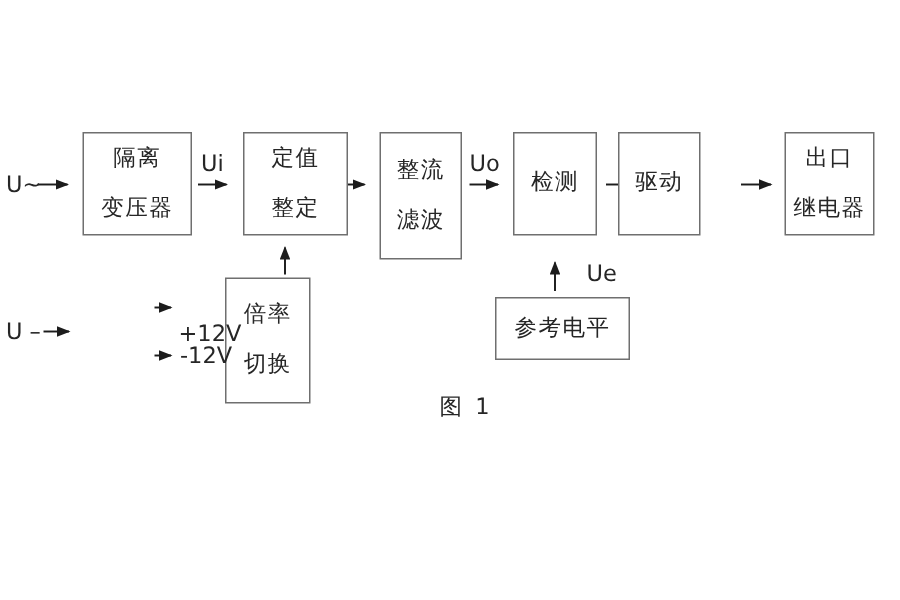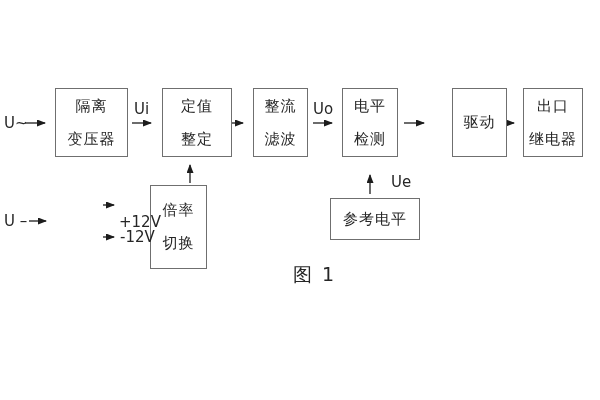--- a/index.html
+++ b/index.html
@@ -26,37 +26,38 @@
     box-sizing: border-box;
     border: 1px solid #6f6f6f;
     background: #ffffff;
     display: flex;
     flex-direction: column;
     align-items: center;
     justify-content: center;
     color: #262626;
     font-size: 15px;
     letter-spacing: 1px;
+    font-family: Liberation Mono, monospace;
   }
   .box span {
     display: block;
     line-height: 33px;
     white-space: nowrap;
   }
   .lbl {
     position: absolute;
     color: #262626;
     font-size: 15px;
     white-space: nowrap;
     line-height: 16px;
   }
   .caption {
     position: absolute;
     color: #262626;
-    font-size: 19px;
+    font-size: 15px;
     letter-spacing: 2px;
     white-space: nowrap;
     text-align: center;
   }
 </style>
 </head>
 <body>
 
 <div class="canvas">
 
@@ -82,31 +83,30 @@
   <div class="box" style="left:55px;top:88px;width:73px;height:69px">
     <span>隔离</span>
     <span>变压器</span>
   </div>
 
   <div class="box" style="left:162px;top:88px;width:70px;height:69px">
     <span>定值</span>
     <span>整定</span>
   </div>
 
-  <div class="box" style="left:253px;top:88px;width:55px;height:69px">
+  <div class="box" style="left:253px;top:88px;width:55px;height:85px">
     <span>整流</span>
     <span>滤波</span>
   </div>
 
   <div class="box" style="left:342px;top:88px;width:56px;height:69px">
-    <span>电平</span>
     <span>检测</span>
   </div>
 
-  <div class="box" style="left:452px;top:88px;width:55px;height:69px">
+  <div class="box" style="left:412px;top:88px;width:55px;height:69px">
     <span>驱动</span>
   </div>
 
   <div class="box" style="left:523px;top:88px;width:60px;height:69px">
     <span>出口</span>
     <span>继电器</span>
   </div>
 
 
   <div class="box" style="left:150px;top:185px;width:57px;height:84px">

